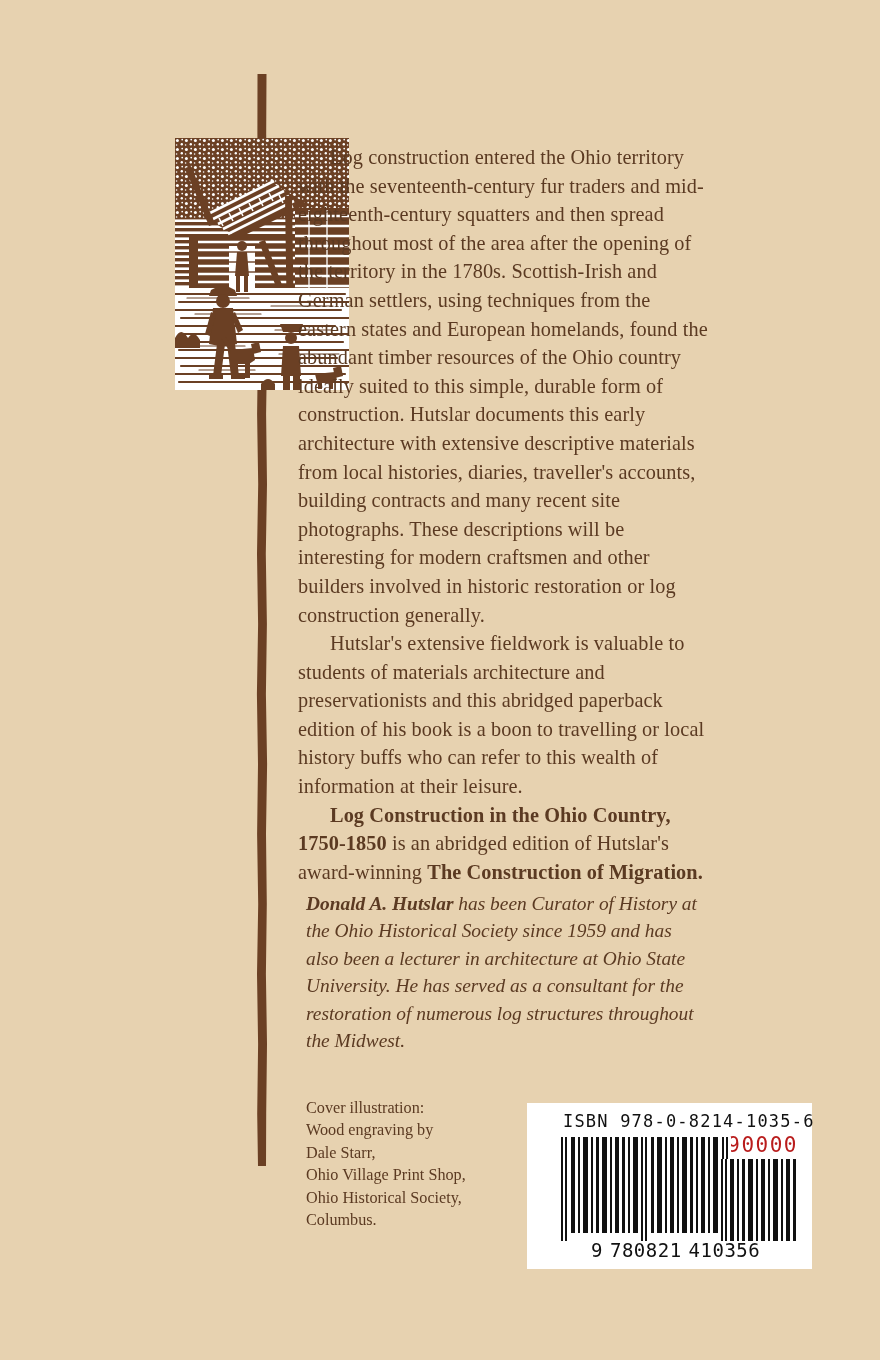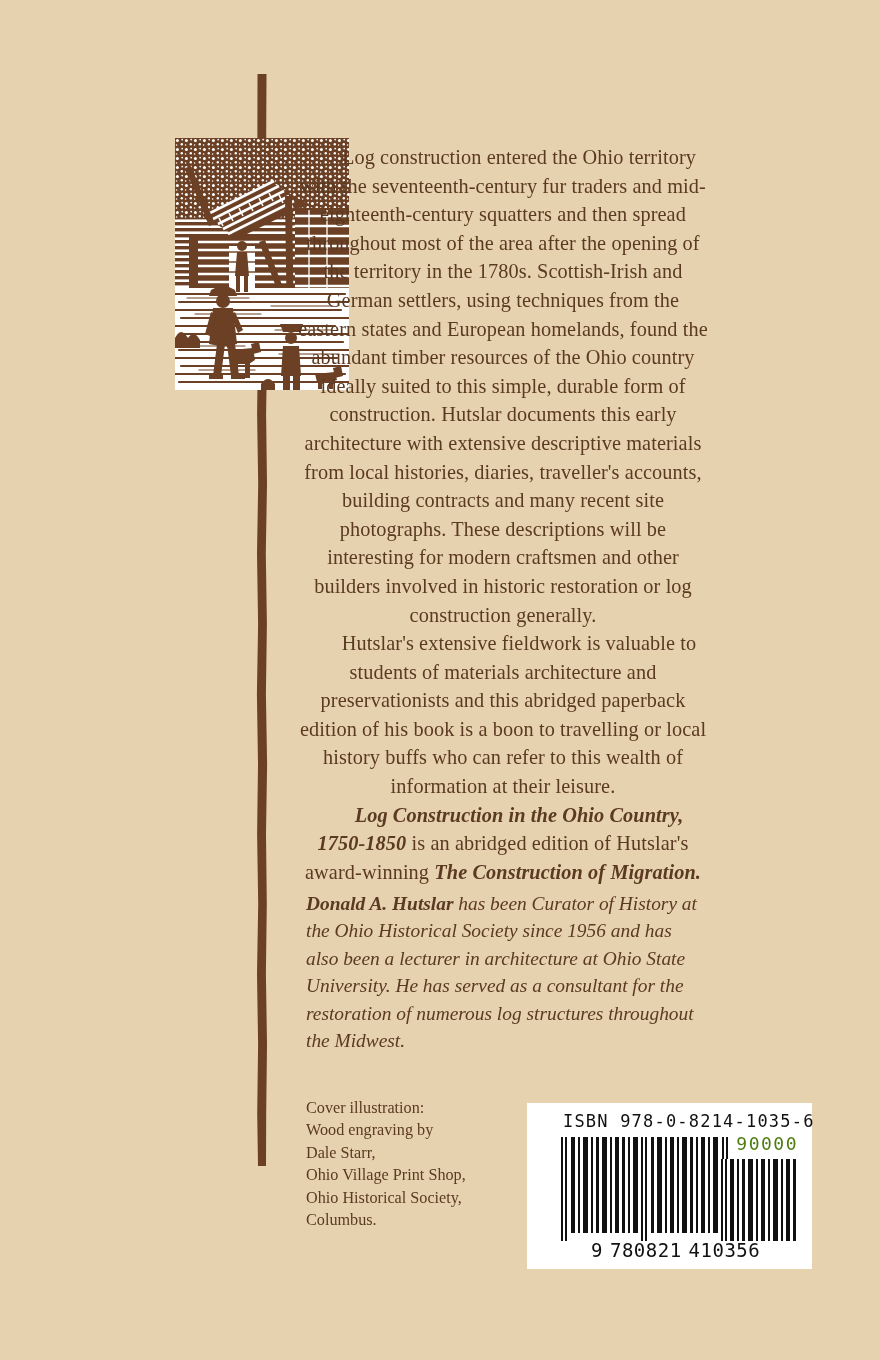--- a/index.html
+++ b/index.html
@@ -42,30 +42,29 @@
   #illustration svg { display: block; }
 
   
   #blurb {
     position: absolute;
     left: 306px;
     top: 143px;
     width: 402px;
     font-size: 20.3px;
     line-height: 28.6px;
-    text-align: center;
+    text-align: left;
     letter-spacing: 0.1px;
   }
   #blurb p {
     margin: 0;
     text-indent: 32px;
   }
   .ttl {
     font-weight: bold;
-    font-style: italic;
   }
 
   
   #blurb .wide {
     margin-left: -8px;
     width: 410px;
   }
 
   
   #bio {
@@ -115,23 +114,23 @@
     font-size: 17px;
     letter-spacing: 1.2px;
     color: #111111;
     white-space: nowrap;
   }
   .bc-price {
     position: absolute;
     right: 2px;
     top: 22px;
     font-family: "DejaVu Sans Mono", "Liberation Mono", monospace;
-    font-size: 18px;
+    font-size: 21px;
     letter-spacing: 1.5px;
-    color: #4d7c0f;
+    color: #b91c1c;
     white-space: nowrap;
   }
   .bars-main {
     position: absolute;
     left: 20px;
     top: 26px;
     width: 172px;
     height: 104px;
   }
   .bars-addon {
@@ -356,21 +355,21 @@
     </svg>
   </div>
 
   <div id="blurb">
     <p class="wide">Log construction entered the Ohio territory with the seventeenth-century fur traders and mid-eighteenth-century squatters and then spread throughout most of the area after the opening of the territory in the 1780s. Scottish-Irish and German settlers, using techniques from the eastern states and European homelands, found the abundant timber resources of the Ohio country ideally suited to this simple, durable form of construction. Hutslar documents this early architecture with extensive descriptive materials from local histories, diaries, traveller's accounts, building contracts and many recent site photographs. These descriptions will be interesting for modern craftsmen and other builders involved in historic restoration or log construction generally.</p>
     <p class="wide">Hutslar's extensive fieldwork is valuable to students of materials architecture and preservationists and this abridged paperback edition of his book is a boon to travelling or local history buffs who can refer to this wealth of information at their leisure.</p>
     <p class="wide"><span class="ttl">Log Construction in the Ohio Country, 1750-1850</span><span> is an abridged edition of Hutslar's award-winning </span><span class="ttl">The Construction of Migration.</span></p>
   </div>
 
   <div id="bio">
-    <p><span class="name">Donald A. Hutslar</span><span> has been Curator of History at the Ohio Historical Society since 1956 and has also been a lecturer in architecture at Ohio State University. He has served as a consultant for the restoration of numerous log structures throughout the Midwest.</span></p>
+    <p><span class="name">Donald A. Hutslar</span><span> has been Curator of History at the Ohio Historical Society since 1959 and has also been a lecturer in architecture at Ohio State University. He has served as a consultant for the restoration of numerous log structures throughout the Midwest.</span></p>
   </div>
 
   <div id="credit">
     <div>Cover illustration:</div>
     <div>Wood engraving by</div>
     <div>Dale Starr,</div>
     <div>Ohio Village Print Shop,</div>
     <div>Ohio Historical Society,</div>
     <div>Columbus.</div>
   </div>

